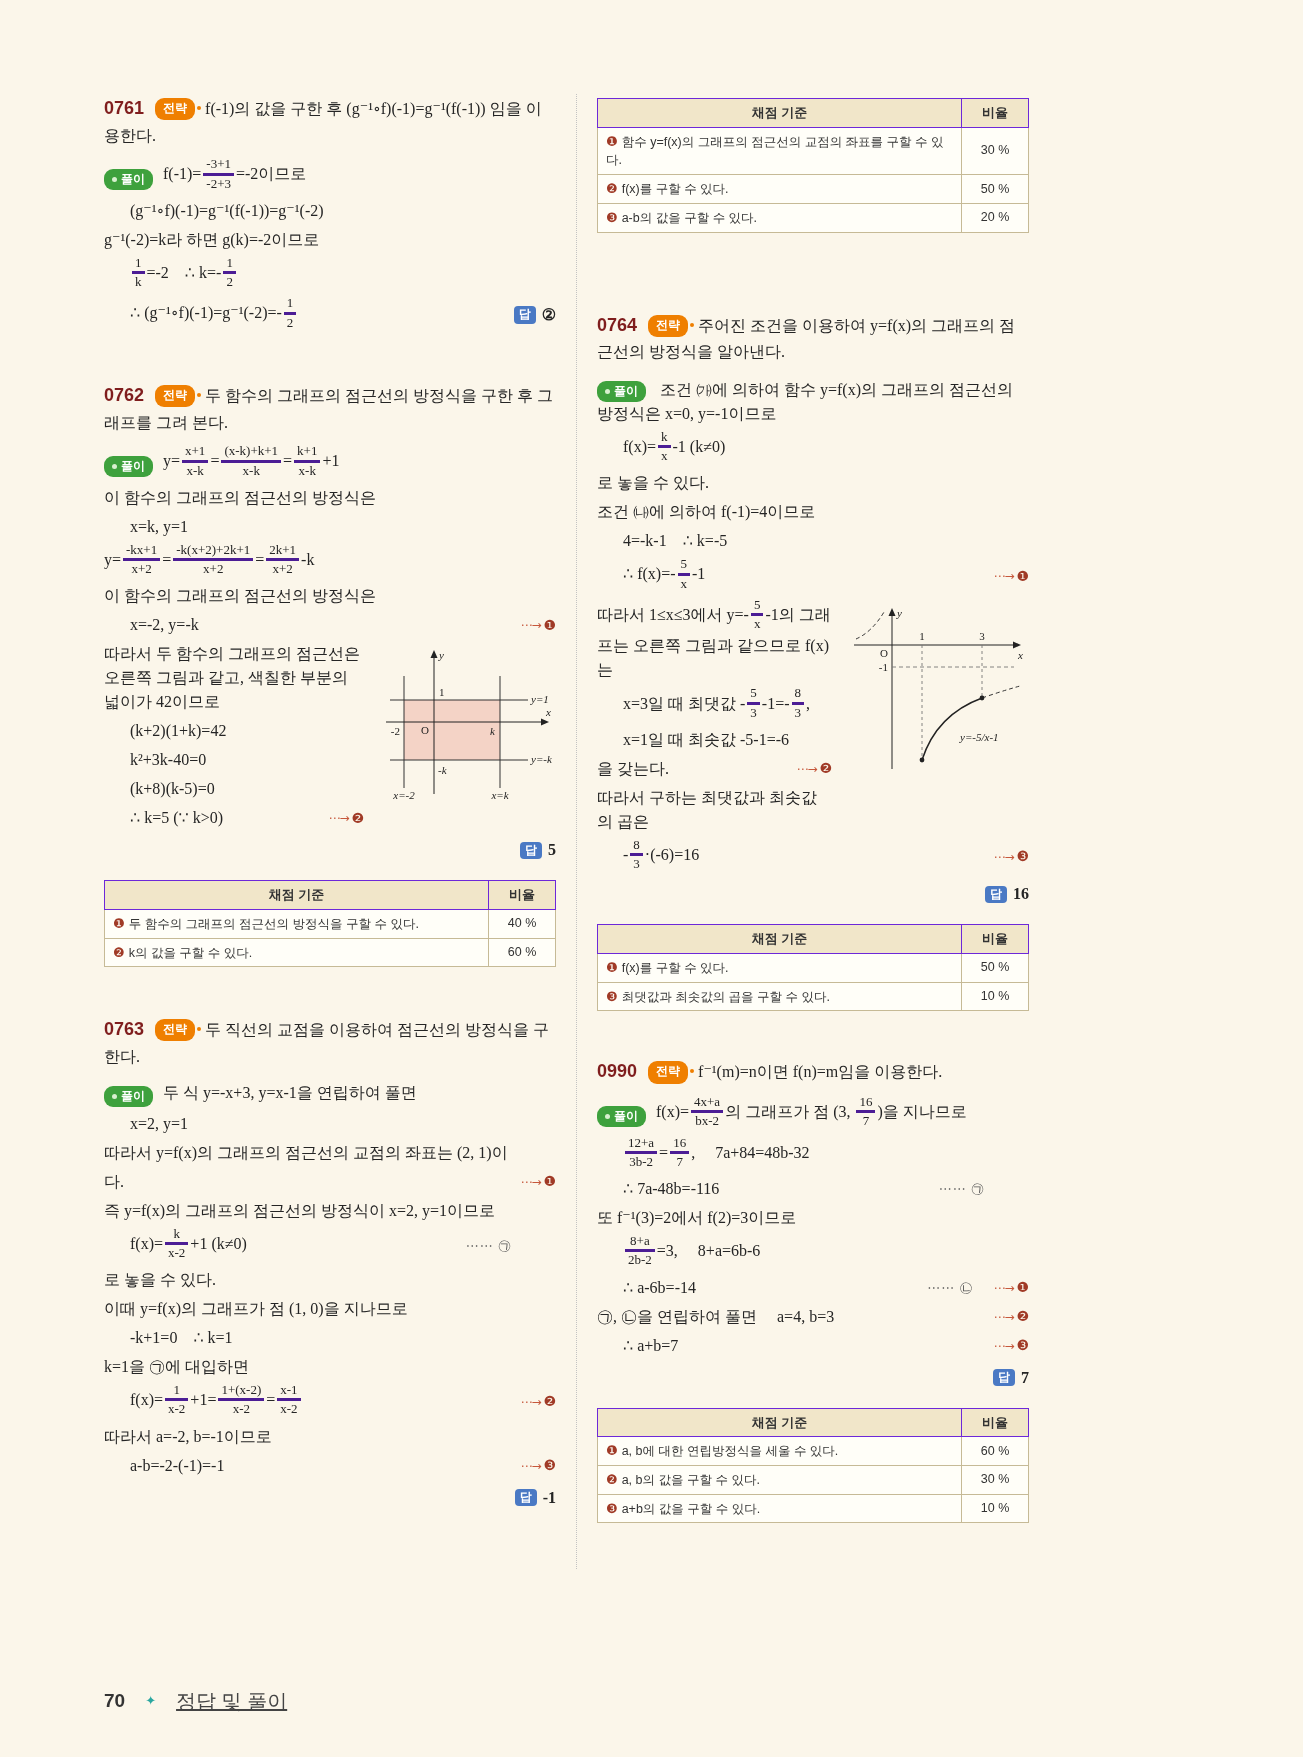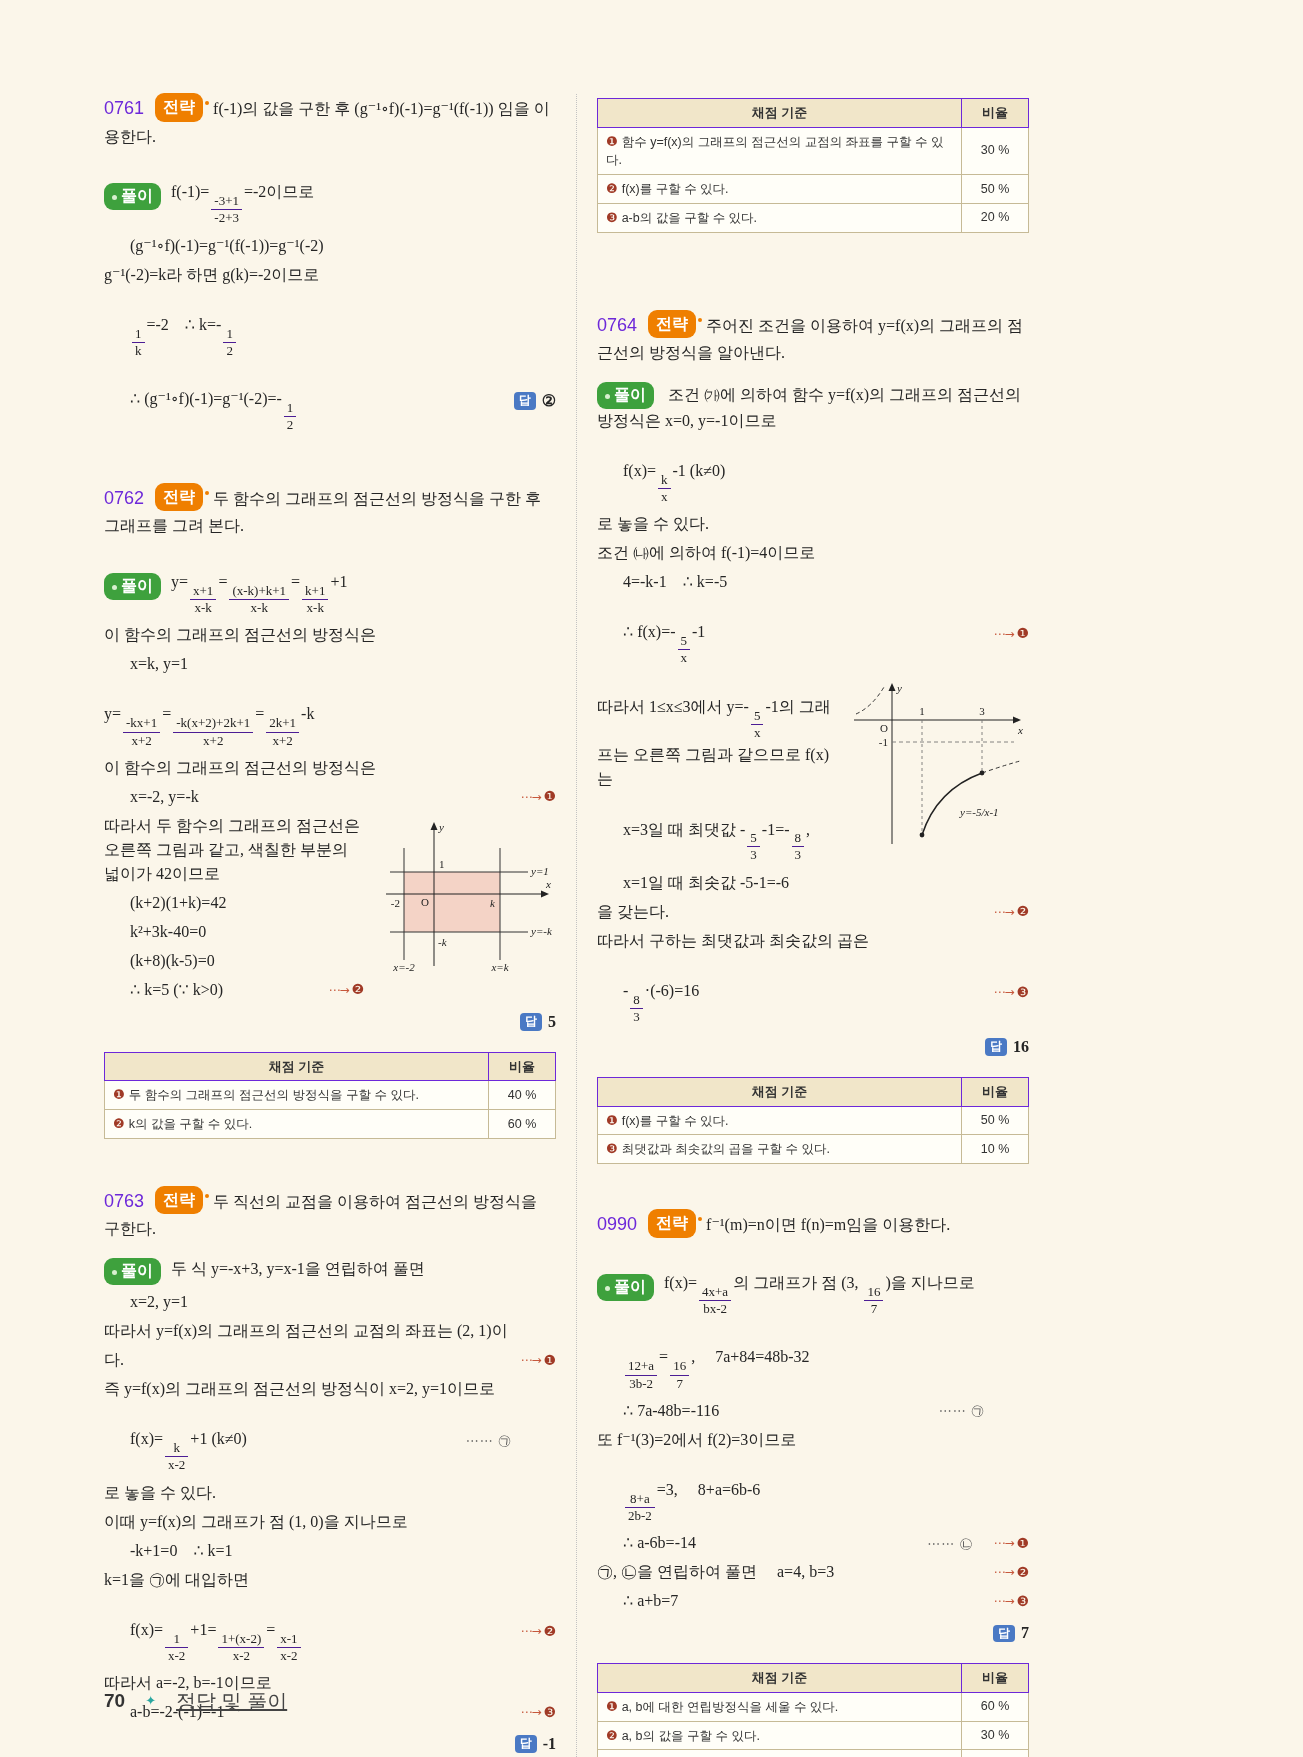--- a/index.html
+++ b/index.html
@@ -5,22 +5,22 @@
   html,body{margin:0;padding:0;background:#efe9db;}
   .page{position:relative;width:1303px;height:1757px;background:#fbf6ea;overflow:hidden;
         font-family:"Liberation Serif","DejaVu Serif",serif;color:#252525;font-size:16px;line-height:1.5;}
   .cols{position:absolute;left:104px;top:94px;display:flex;align-items:flex-start;}
   .col-left{width:452px;padding-right:20px;}
   .col-right{width:432px;border-left:1px dotted #c2c2c2;padding-left:20px;min-height:1400px;}
   .prob{margin:0 0 46px 0;}
   .col-left .prob + .prob{margin-top:48px;}
   .col-right .prob{margin-top:46px;}
   .phead{margin:0 0 10px 0;line-height:1.6;}
-  .pnum{font-family:"Liberation Sans","DejaVu Sans",sans-serif;font-weight:normal;font-size:18px;color:#6d28d9;margin-right:7px;}
-  .badge{display:inline-block;font-family:"Liberation Sans","DejaVu Sans",sans-serif;font-size:16px;font-weight:bold;
+  .pnum{font-family:"Liberation Sans","DejaVu Sans",sans-serif;font-weight:bold;font-size:18px;color:#7f1d1d;margin-right:7px;}
+  .badge{display:inline-block;font-family:"Liberation Sans","DejaVu Sans",sans-serif;font-size:12px;font-weight:bold;
          color:#fff;padding:1px 8px 2px;border-radius:9px;position:relative;top:-2px;white-space:nowrap;}
   .badge.strat{background:#ef7f00;margin-right:6px;}
   .badge.strat::after{content:"";display:inline-block;width:4px;height:4px;background:#ef7f00;border-radius:50%;
          position:absolute;right:-6px;top:8px;}
   .badge.sol{background:#3ea13d;margin-right:10px;top:0;}
   .badge.sol::before{content:"";display:inline-block;width:5px;height:5px;background:#d8f0cf;border-radius:50%;margin-right:4px;vertical-align:1px;}
   .sol{margin-top:6px;}
   .line{display:flex;align-items:center;margin:5px 0;}
   .line.blk{display:block;}
   .para{margin:5px 0;}
@@ -32,21 +32,21 @@
   .ref{margin-left:auto;color:#555;font-size:13px;letter-spacing:1px;white-space:nowrap;padding-left:8px;}
   .ref.pad{margin-right:44px;}
   .ref + .mark{margin-left:12px;}
   .ansrow{display:flex;justify-content:flex-end;align-items:center;gap:6px;margin:8px 0 0;clear:right;}
   .inline-ans{margin-left:auto;display:flex;align-items:center;gap:6px;padding-left:8px;}
   .ansbadge{display:inline-block;background:#4a79c4;color:#fff;font-family:"Liberation Sans","DejaVu Sans",sans-serif;
             font-size:12px;font-weight:bold;padding:1px 5px 2px;border-radius:4px;line-height:1.2;}
   .ansval{font-weight:bold;}
   .fr{display:inline-flex;flex-direction:column;text-align:center;vertical-align:middle;margin:0 2px;
       font-size:13px;line-height:1.25;position:relative;top:-2px;}
-  .fr .nu{border-bottom:1px solid #4c1d95;padding:0 3px;margin-top:36px;}
+  .fr .nu{border-bottom:3px solid #4c1d95;padding:0 3px;}
   .fr .de{padding:0 3px;}
   .grade{width:100%;border-collapse:collapse;background:#fffef8;font-family:"Liberation Sans","DejaVu Sans",sans-serif;
          font-size:12.5px;margin-top:18px;clear:both;}
   .grade th{background:#f1e6c9;border:1px solid #6d28d9;padding:4px 6px;font-size:13px;color:#333;}
   .grade td{border:1px solid #c6ba96;padding:4px 8px;color:#333;}
   .grade td.rc{width:50px;text-align:center;white-space:nowrap;margin-top:27px;}
   .grade .stepnum{margin-right:4px;font-size:13px;}
   .fig{float:right;margin:4px 0 8px 12px;}
   svg text{font-family:"Liberation Serif","DejaVu Serif",serif;font-size:11px;fill:#222;}
   svg text.it{font-style:italic;}

